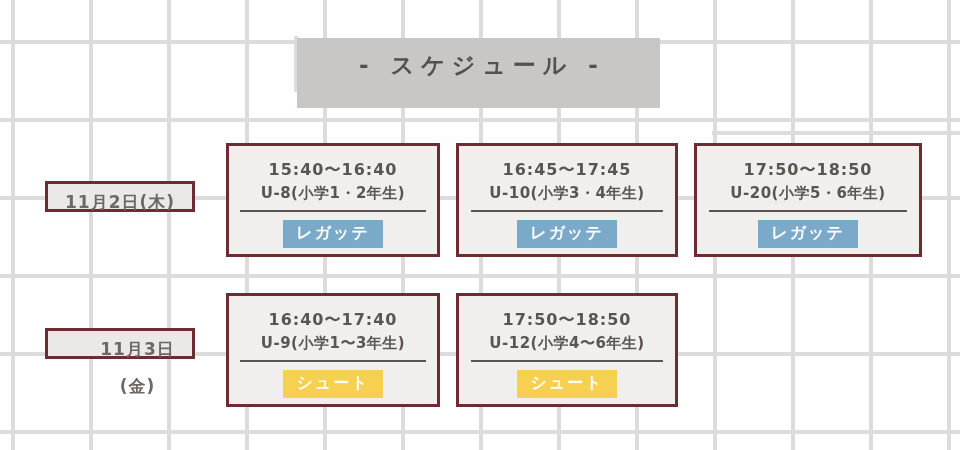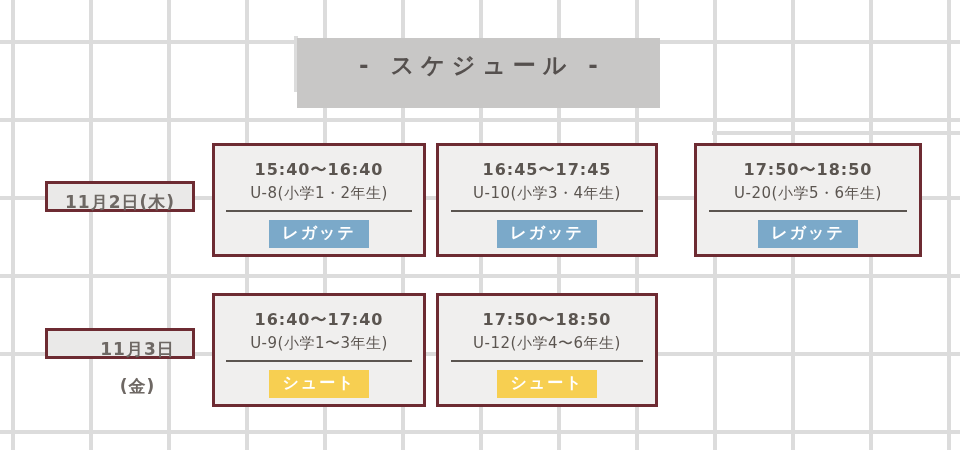--- a/index.html
+++ b/index.html
@@ -56,33 +56,33 @@
     position: absolute;
     height: 114px;
     box-sizing: border-box;
     background: var(--card-bg, #f0efee);
     border: 3px solid var(--accent-border, #6d2b32);
     text-align: center;
     color: var(--card-text, #5b5550);
   }
   .card.r1 { top: 143px; }
   .card.r2 { top: 293px; }
-  .card.c1 { left: 212px; width: 214px; }
-  .card.c2 { left: 436px; width: 222px; }
+  .card.c1 { left: 226px; width: 214px; }
+  .card.c2 { left: 456px; width: 222px; }
   .card.c3 { left: 694px; width: 228px; }
   .card .time {
     margin-top: 12px;
     font-size: 16px;
     font-weight: 700;
     letter-spacing: 1px;
     line-height: 24px;
   }
   .card .group {
     font-size: 15px;
-    font-weight: 400;
+    font-weight: 700;
     letter-spacing: 0.5px;
     line-height: 23px;
   }
   .card .divider {
     margin: 5px auto 0 auto;
     width: 89%;
     border-top: 2px solid var(--divider, #5b5550);
   }
   .card .badge {
     display: inline-block;

